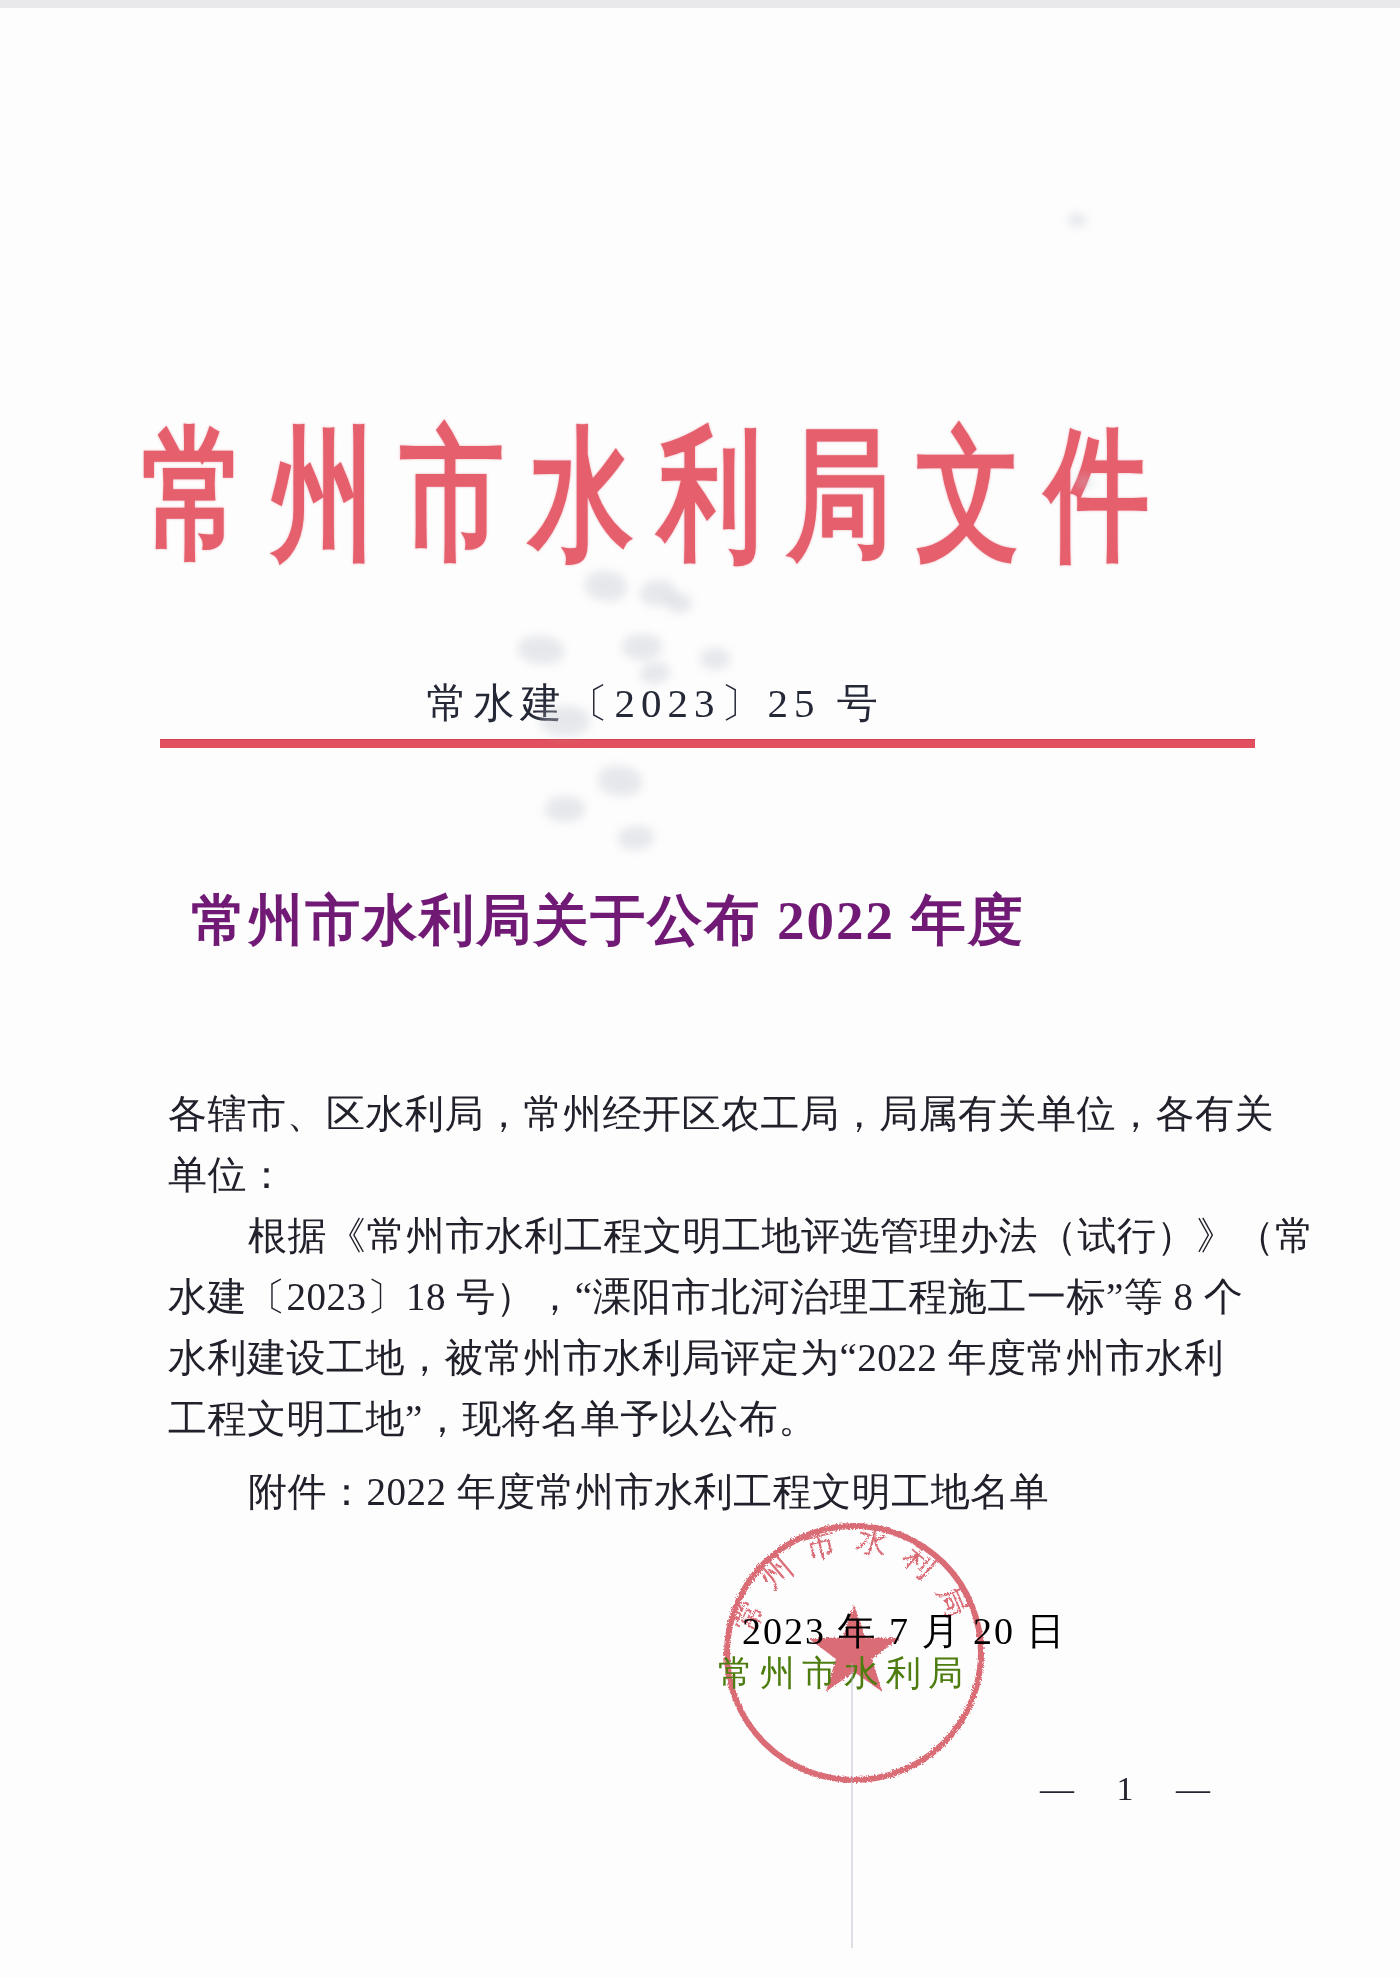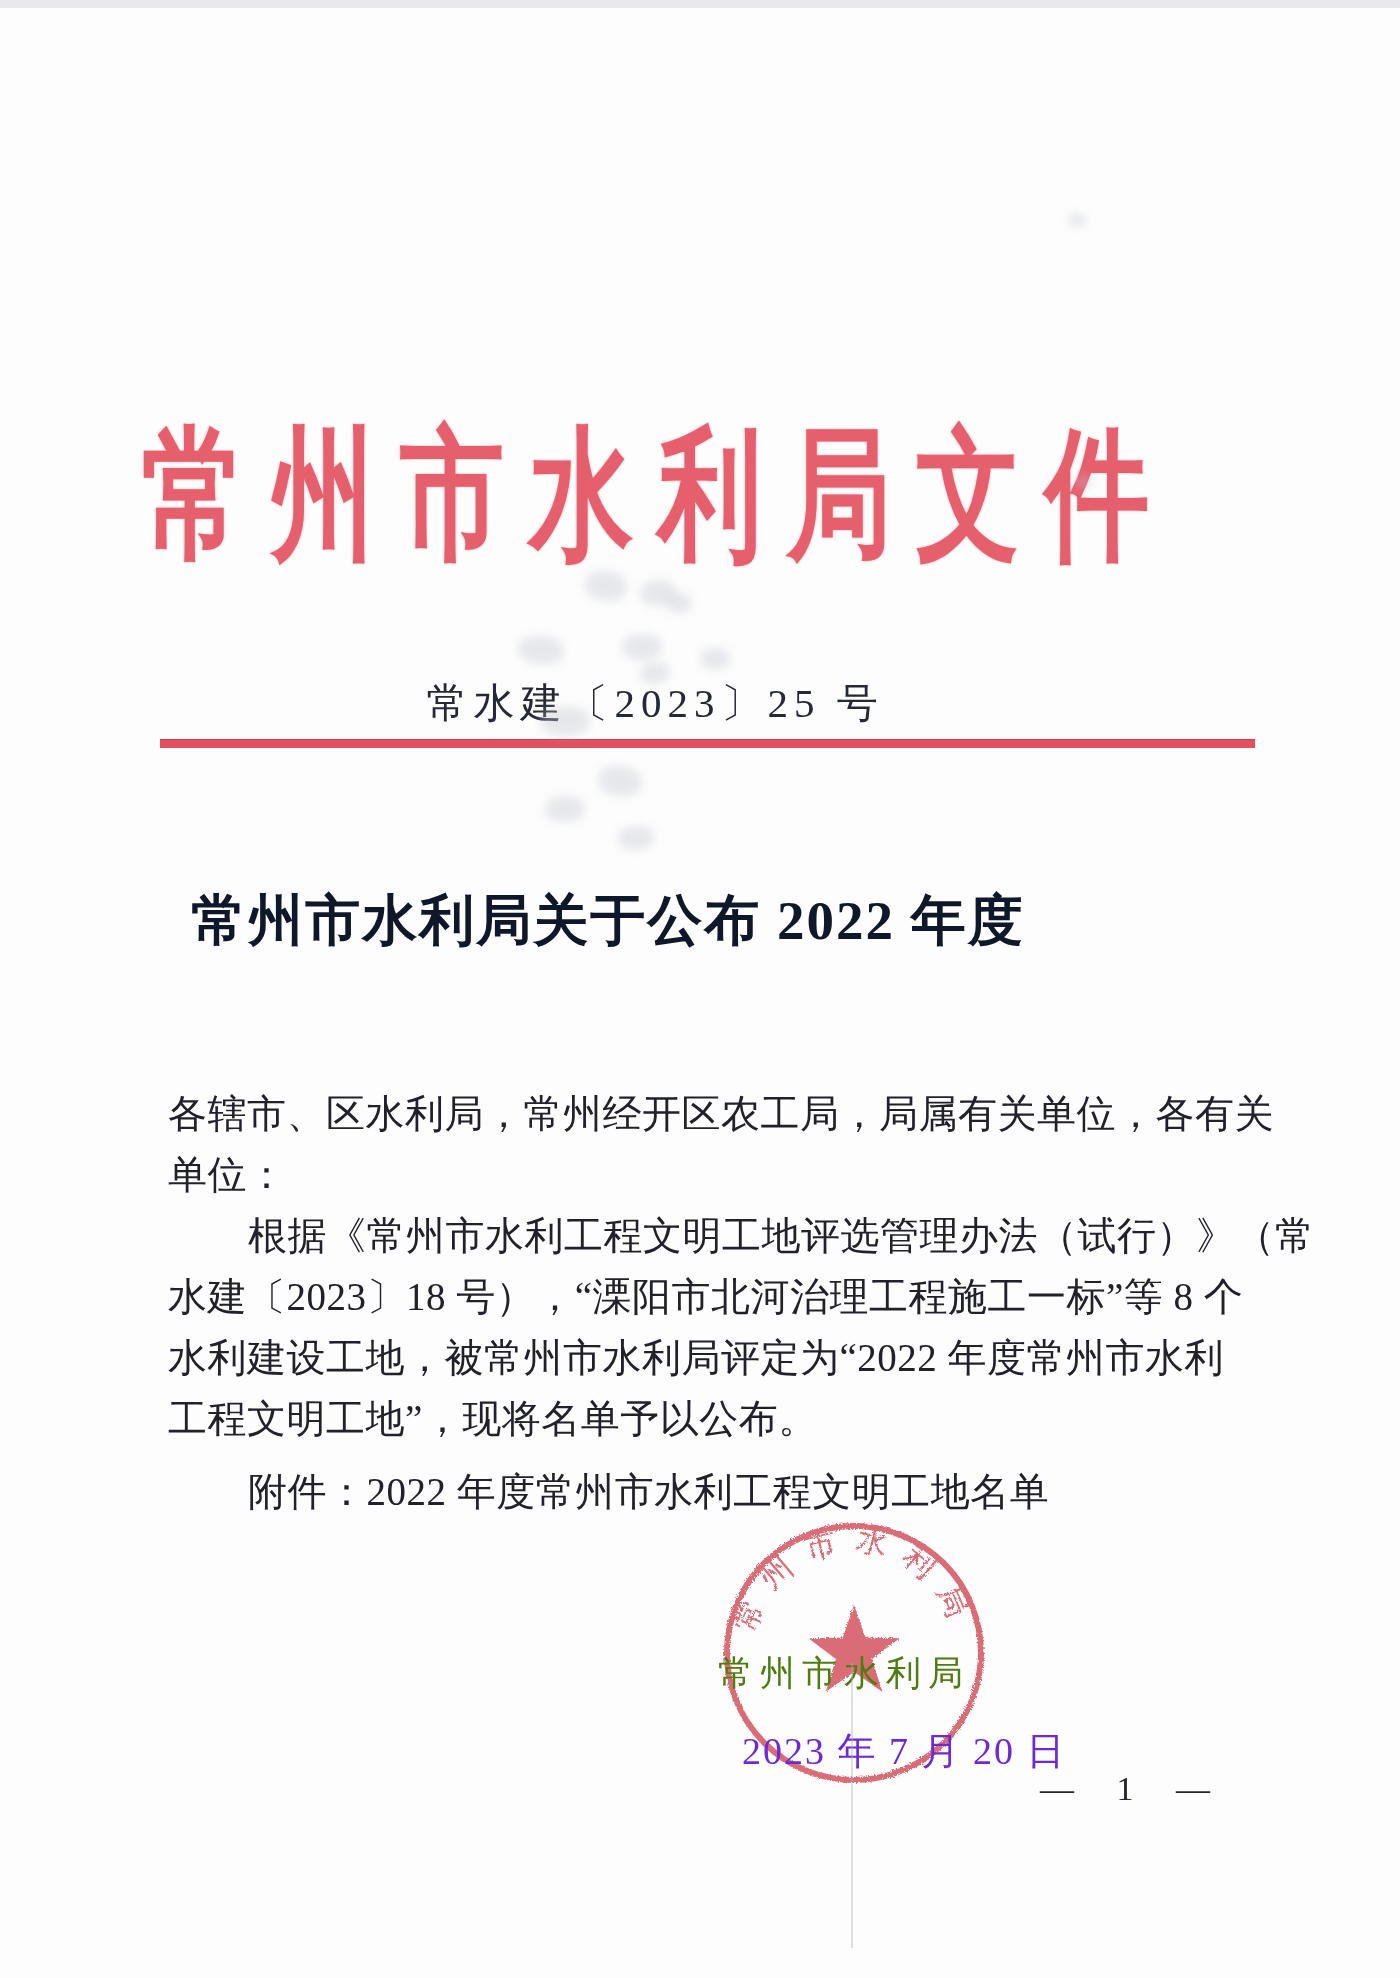--- a/index.html
+++ b/index.html
@@ -35,43 +35,43 @@
   .red-rule{
     position:absolute;top:731px;left:160px;width:1095px;height:9px;
     background:#e2505f;
     box-shadow:0 1px 0 rgba(197,47,63,.55) inset;
   }
   
   .doc-title{
     position:absolute;top:866px;left:0;width:1216px;
     text-align:center;
     font-size:55px;line-height:93px;
-    font-weight:700;color:#0f172a;
+    font-weight:700;color:#701a75;
     letter-spacing:2px;
   }
   
   .body-text{
     position:absolute;top:1075px;left:168px;width:1110px;
     font-size:39px;line-height:61px;
     color:#20212b;
     letter-spacing:0.5px;
     white-space:nowrap;
   }
   .body-text .line{height:61px;}
   .body-text .indent{text-indent:80px;}
   .body-text .attachment{margin-top:12px;}
   
   .sig-org{
     position:absolute;top:1642px;left:718px;
     font-size:35px;letter-spacing:7px;color:#4d7c0f;
     white-space:nowrap;
   }
   .sig-date{
-    position:absolute;top:1718px;left:742px;
-    font-size:38px;letter-spacing:2px;color:#6d28d9;
+    position:absolute;top:1598px;left:742px;
+    font-size:38px;letter-spacing:2px;color:#000000;
     white-space:nowrap;
   }
   
   .seal{
     position:absolute;top:1505px;left:716px;width:276px;height:276px;
     opacity:.88;
   }
   
   .page-number{
     position:absolute;top:1762px;left:1040px;width:180px;

